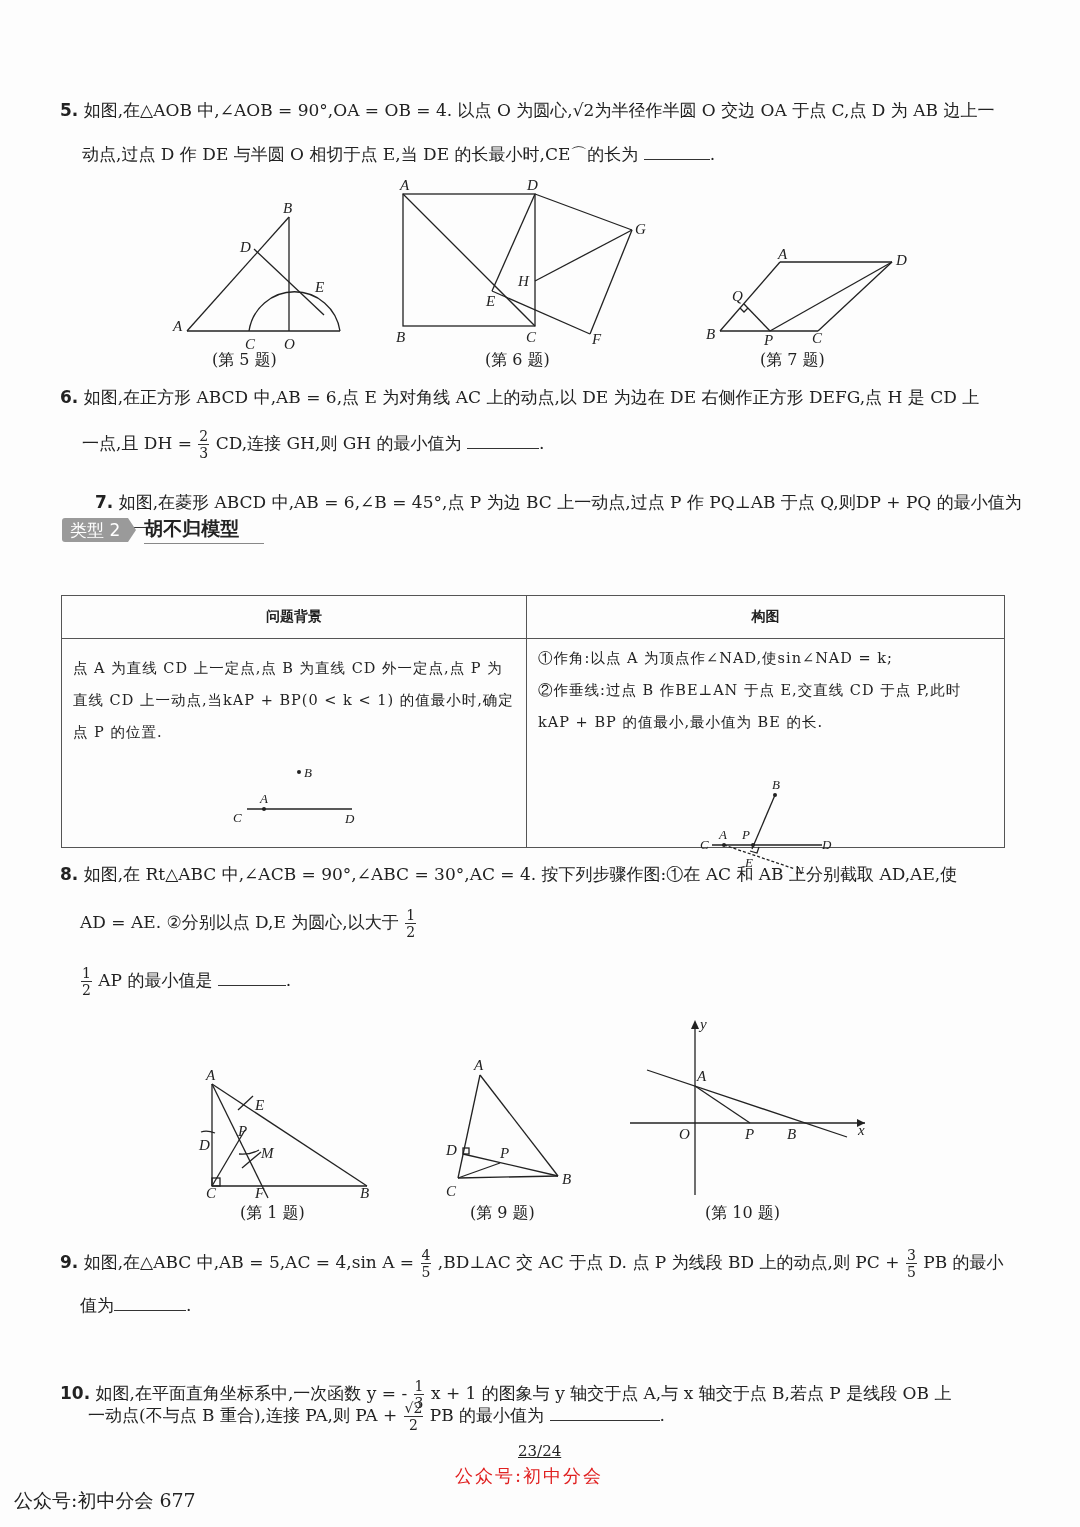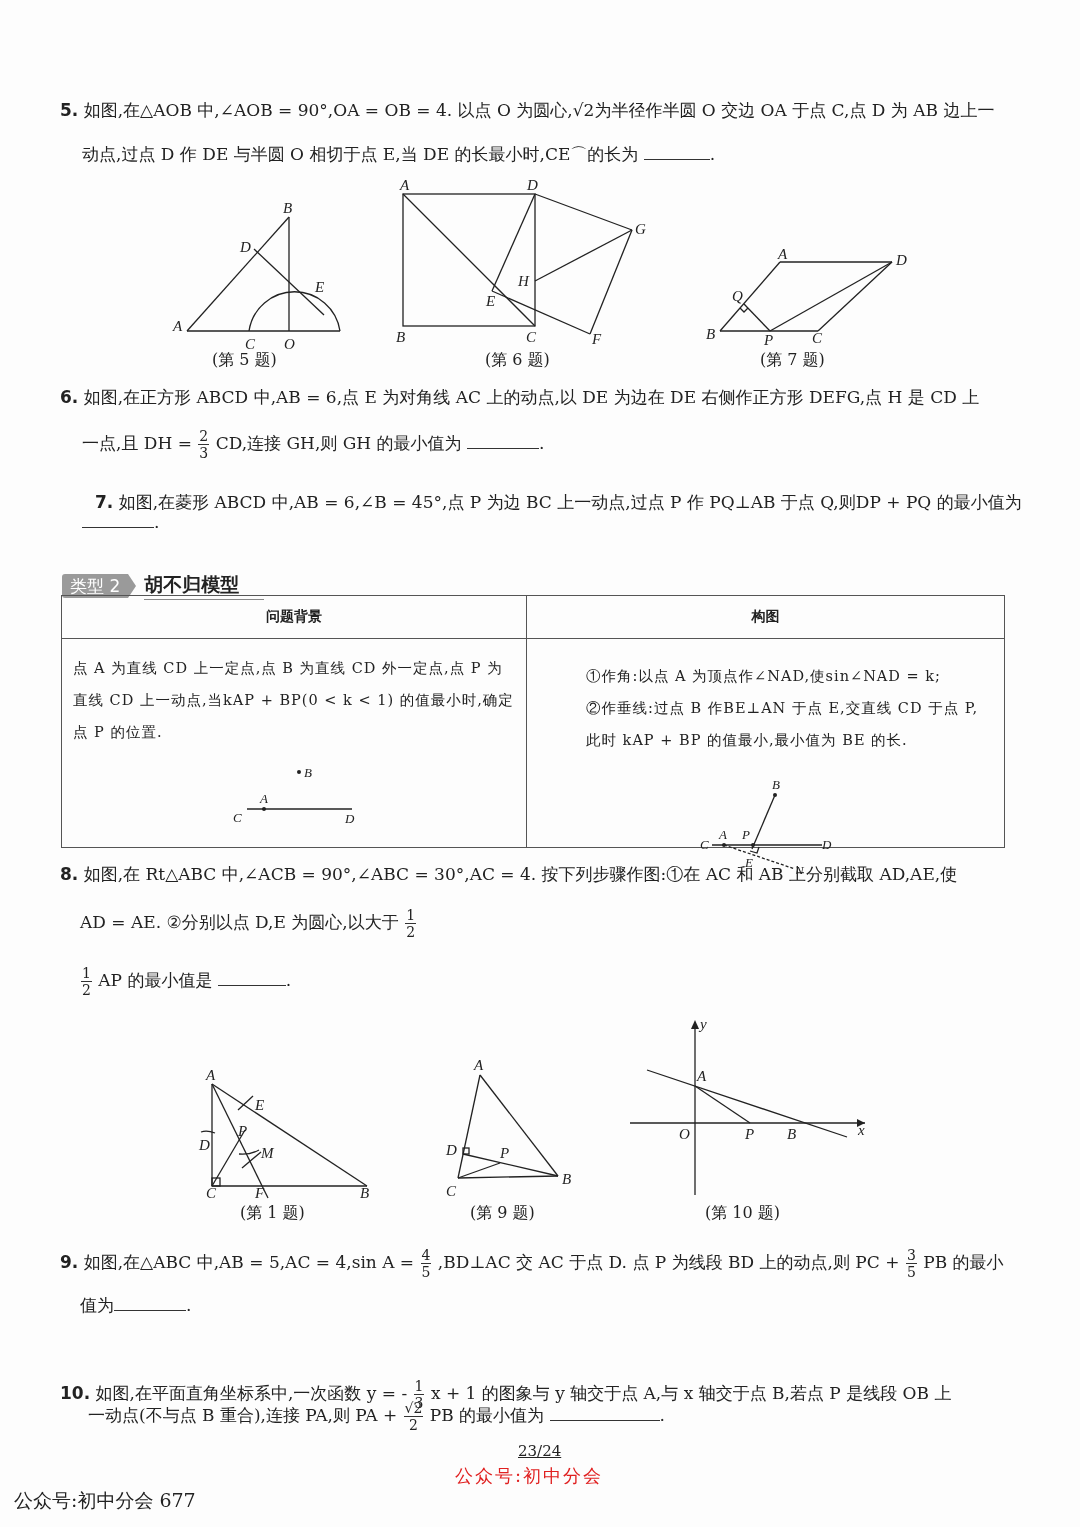--- a/index.html
+++ b/index.html
@@ -5,21 +5,21 @@
   html,body{margin:0;padding:0;background:#fdfdfd;}
   body{width:1080px;height:1527px;position:relative;overflow:hidden;font-family:"DejaVu Serif","Liberation Serif",serif;color:#222;}
   .abs{position:absolute;}
   .line{position:absolute;left:60px;font-size:17px;white-space:nowrap;line-height:24px;}
   .num{font-family:"DejaVu Sans","Liberation Sans",sans-serif;font-weight:bold;font-size:17px;}
   .blank{display:inline-block;border-bottom:1px solid #333;vertical-align:baseline;height:14px;}
   .frac{display:inline-block;vertical-align:middle;text-align:center;font-size:14px;line-height:16px;margin:0 1px;}
   .frac span{display:block;}
   .frac .n{border-bottom:1px solid #333;padding:0 1px;}
   .caption{position:absolute;font-size:16px;}
-  .tag{position:absolute;left:62px;top:572px;display:flex;align-items:center;}
+  .tag{position:absolute;left:62px;top:516px;display:flex;align-items:center;}
   .tag-box{background:#9a9a9a;color:#fff;font-family:"DejaVu Sans",sans-serif;font-size:17px;padding:1px 8px 1px 8px;border-radius:3px 0 0 3px;height:22px;line-height:22px;}
   .tag-arrow{width:0;height:0;border-top:12px solid transparent;border-bottom:12px solid transparent;border-left:8px solid #9a9a9a;}
   .tag-title{font-family:Liberation Serif, serif;font-weight:bold;font-size:19px;margin-left:8px;padding-bottom:1px;border-bottom:1.5px solid #888;width:120px;}
   table.model{position:absolute;left:61px;top:595px;width:944px;height:253px;border-collapse:collapse;border:1.5px solid #444;font-size:14px;}
   table.model td,table.model th{border:1px solid #555;vertical-align:top;}
   table.model th{height:40px;font-family:Liberation Mono, monospace;font-size:14px;font-weight:bold;vertical-align:middle;}
   .cell-text{padding:12px 10px 0 10px;line-height:32px;font-size:14.5px;letter-spacing:1px;}
   .footer-black{position:absolute;left:14px;top:1488px;font-size:19px;font-family:"DejaVu Serif",serif;}
   .footer-red{position:absolute;left:455px;top:1464px;font-size:18px;color:#e02020;font-family:"DejaVu Serif",serif;letter-spacing:2px;}
   .pagenum{position:absolute;left:518px;top:1442px;font-size:15px;text-decoration:underline;}
@@ -132,21 +132,21 @@
         <line x1="20" y1="50" x2="125" y2="50" stroke="#222" stroke-width="1.3"></line>
         <circle cx="37" cy="50" r="2" fill="#222"></circle>
         <circle cx="72" cy="13" r="2" fill="#222"></circle>
         <text x="33" y="44" style="font-size:13px;">A</text>
             <text x="77" y="18" style="font-size:13px;">B</text>
         <text x="6" y="63" style="font-size:13px;">C</text>
             <text x="118" y="64" style="font-size:13px;">D</text>
       </svg>
     </td>
     <td style="position:relative;">
-      <div class="cell-text" style="line-height:32px;padding-top:20px;margin-left:48px;">
+      <div class="cell-text" style="line-height:32px;padding-top:2px;">
         <div>①作角:以点 A 为顶点作∠NAD,使sin∠NAD = k;</div>
         <div style="white-space:normal;">②作垂线:过点 B 作BE⊥AN 于点 E,交直线 CD 于点 P,此时 kAP + BP 的值最小,最小值为 BE 的长.</div>
       </div>
       <svg class="abs" style="left:170px;top:140px;" width="160" height="95">
         <g stroke="#222" stroke-width="1.3" fill="none">
           <line x1="15" y1="66" x2="125" y2="66"></line>
           <line x1="78" y1="16" x2="55" y2="70"></line>
           <line x1="27" y1="66" x2="98" y2="90" stroke-dasharray="3,2"></line>
           <polyline points="53,72 60,74 62,68"></polyline>
         </g>

